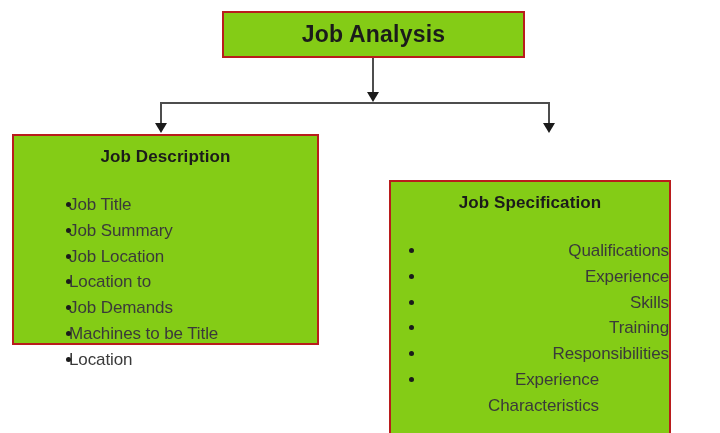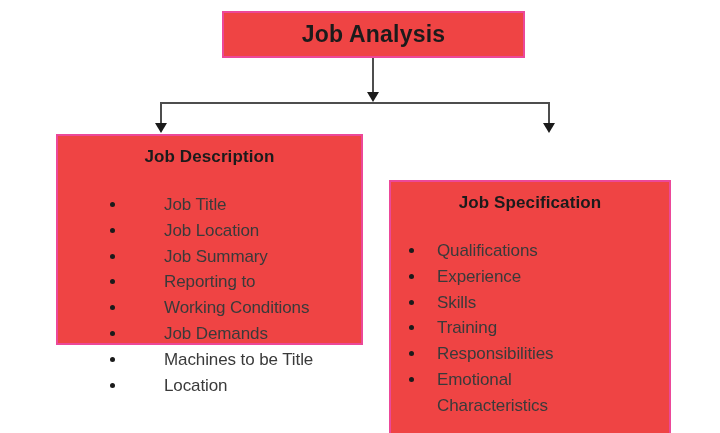--- a/index.html
+++ b/index.html
@@ -18,35 +18,34 @@
     position: relative;
     width: 720px;
     height: 433px;
     background: #ffffff;
   }
 
   
   .box {
     position: absolute;
     box-sizing: border-box;
-    background: #ef4444;
-    border: 2px solid #ec4899;
+    background: #84cc16;
+    border: 2px solid #b91c1c;
   }
   #root-box {
     left: 222px;
     top: 11px;
     width: 303px;
     height: 47px;
   }
   #left-box {
     left: 12px;
     top: 134px;
     width: 307px;
     height: 211px;
-    margin-left: 44px;
   }
   #right-box {
     left: 389px;
     top: 134px;
     width: 282px;
     height: 287px;
     margin-top: 46px;
   }
 
   .root-title {
@@ -81,35 +80,36 @@
     right: 0;
     margin: 0;
     padding: 0;
     list-style: none;
   }
   .bullet-item {
     position: relative;
     font-size: 17px;
     line-height: 25.8px;
     color: #3a3a3a;
-    padding-left: 106px;
+    padding-left: 55px;
     letter-spacing: -0.1px;
   }
   .bullet-item::before {
     content: "";
     position: absolute;
     left: 52px;
     top: 10px;
     width: 5px;
     height: 5px;
     border-radius: 50%;
     background: #1b1b1b;
   }
   #right-box .bullet-item {
-    padding-left: 46px;
+    padding-left: 18px;
+    text-align: right;
   }
   #right-box .bullet-item::before {
     left: 18px;
   }
   .bullet-item.wrap {
     max-width: 190px;
   }
 
   
   .line {
@@ -154,35 +154,34 @@
   <div class="line hline" id="bus"></div>
   <div class="line vline" id="drop-left"></div>
   <div class="arrow-down" id="arrow-left"></div>
   <div class="line vline" id="drop-right"></div>
   <div class="arrow-down" id="arrow-right"></div>
 
   <div class="box" id="left-box">
     <div class="box-title">Job Description</div>
     <ul class="bullet-list">
       <li class="bullet-item">Job Title</li>
+      <li class="bullet-item">Job Summary</li>
       <li class="bullet-item">Job Location</li>
-      <li class="bullet-item">Job Summary</li>
-      <li class="bullet-item">Reporting to</li>
-      <li class="bullet-item">Working Conditions</li>
+      <li class="bullet-item">Location to</li>
       <li class="bullet-item">Job Demands</li>
       <li class="bullet-item">Machines to be Title</li>
       <li class="bullet-item">Location</li>
     </ul>
   </div>
 
   <div class="box" id="right-box">
     <div class="box-title">Job Specification</div>
     <ul class="bullet-list">
       <li class="bullet-item">Qualifications</li>
       <li class="bullet-item">Experience</li>
       <li class="bullet-item">Skills</li>
       <li class="bullet-item">Training</li>
       <li class="bullet-item">Responsibilities</li>
-      <li class="bullet-item wrap">Emotional Characteristics</li>
+      <li class="bullet-item wrap">Experience Characteristics</li>
     </ul>
   </div>
 
 </div>
 
 </body></html>

